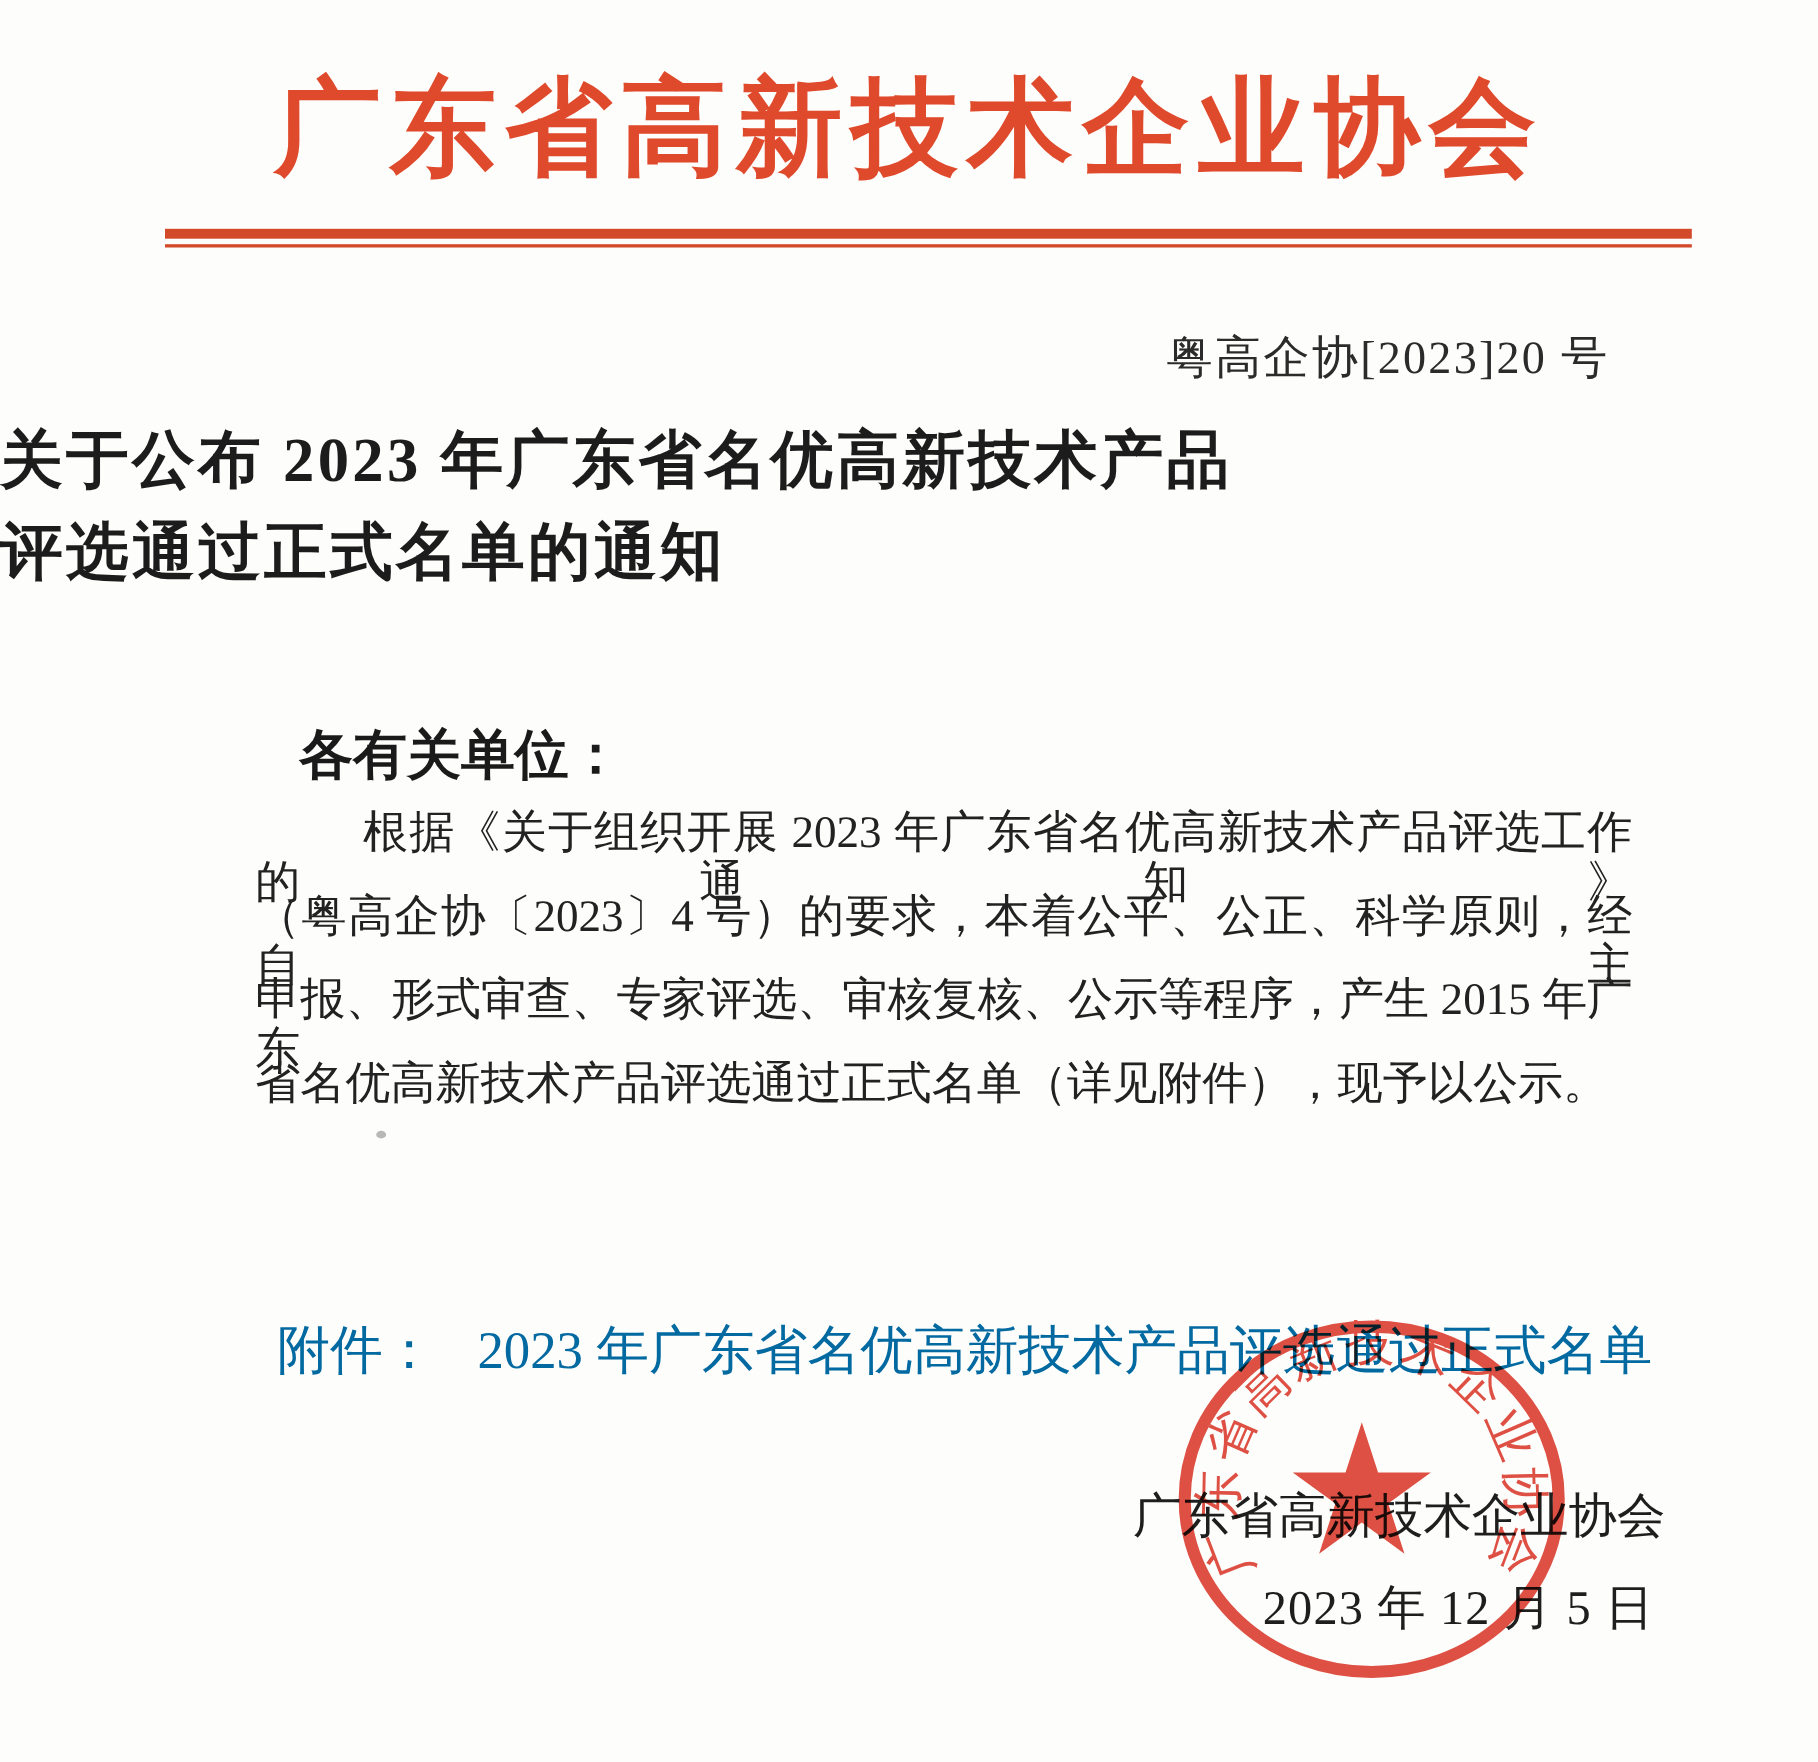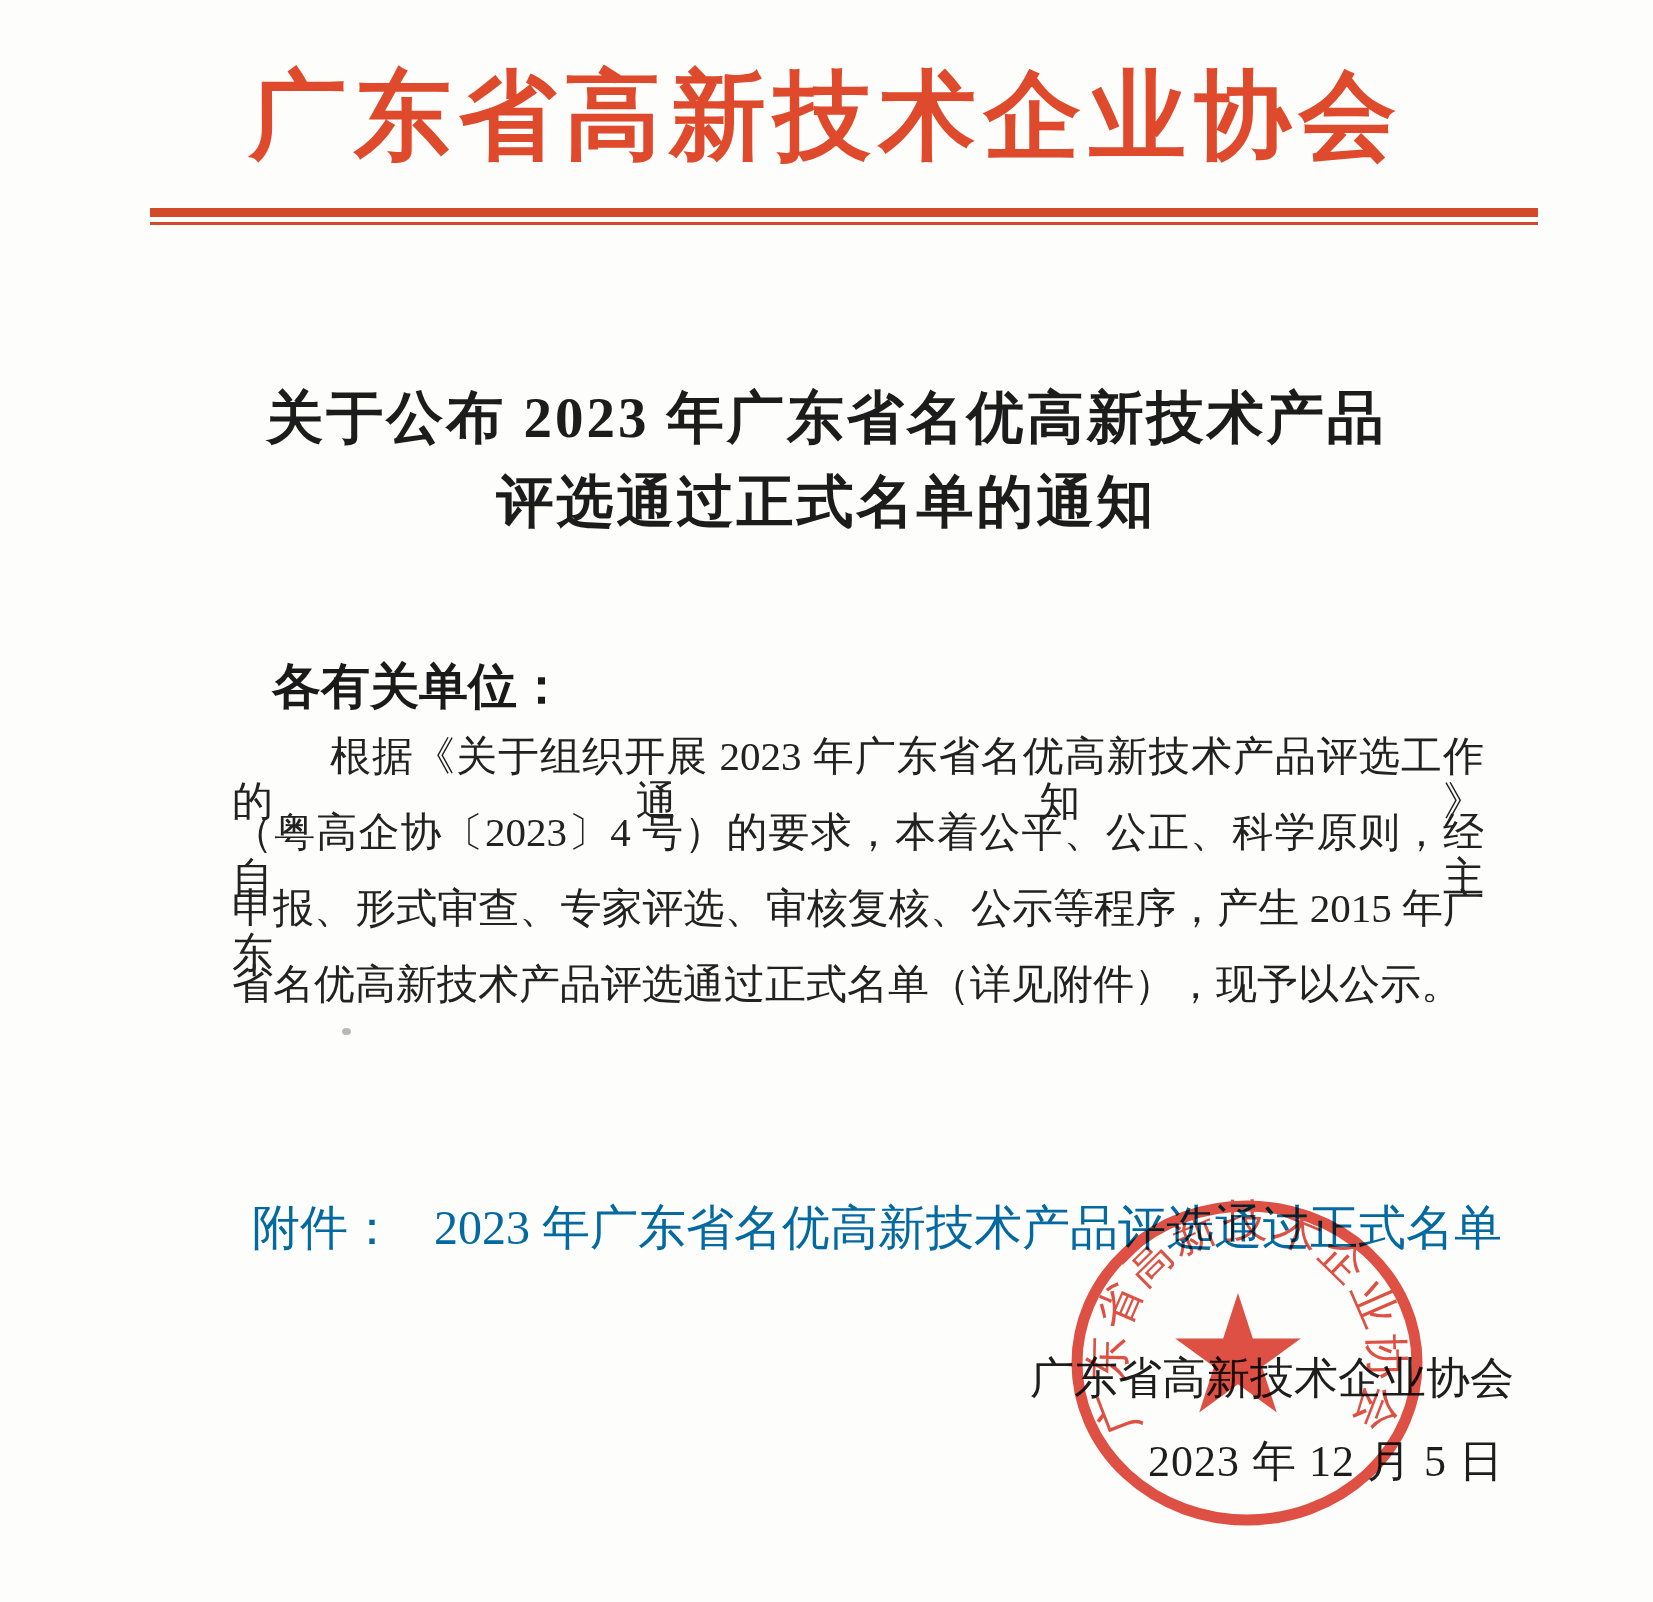--- a/index.html
+++ b/index.html
@@ -44,21 +44,21 @@
     top: 297px; right: 190px;
     font-size: 42px;
     letter-spacing: 2px;
     color: #2b2b2b;
     white-space: nowrap;
   }
 
   .title-line {
     position: absolute;
     left: 0; width: 100%;
-    text-align: center;
+    text-align: left;
     font-size: 57px;
     font-weight: bold;
     letter-spacing: 3px;
     color: #1c1c1c;
     white-space: nowrap;
   }
   .title-l1 { top: 380px; }
   .title-l2 { top: 464px; }
 
   .salutation {
@@ -130,20 +130,21 @@
 </head>
 <body>
 
 <div class="page">
 
   <div class="org-header">广东省高新技术企业协会</div>
 
   <div class="rule-thick"></div>
   <div class="rule-thin"></div>
 
+  <div class="doc-number">粤高企协[2023]20 号</div>
 
   <div class="title-line title-l1">关于公布 2023 年广东省名优高新技术产品</div>
   <div class="title-line title-l2">评选通过正式名单的通知</div>
 
   <div class="salutation">各有关单位：</div>
 
   <div>
     <div class="body-line bl-1 jst">根据《关于组织开展 2023 年广东省名优高新技术产品评选工作的通知》</div>
     <div class="body-line bl-2 jst">（粤高企协〔2023〕4 号）的要求，本着公平、公正、科学原则，经自主</div>
     <div class="body-line bl-3 jst">申报、形式审查、专家评选、审核复核、公示等程序，产生 2015 年广东</div>

